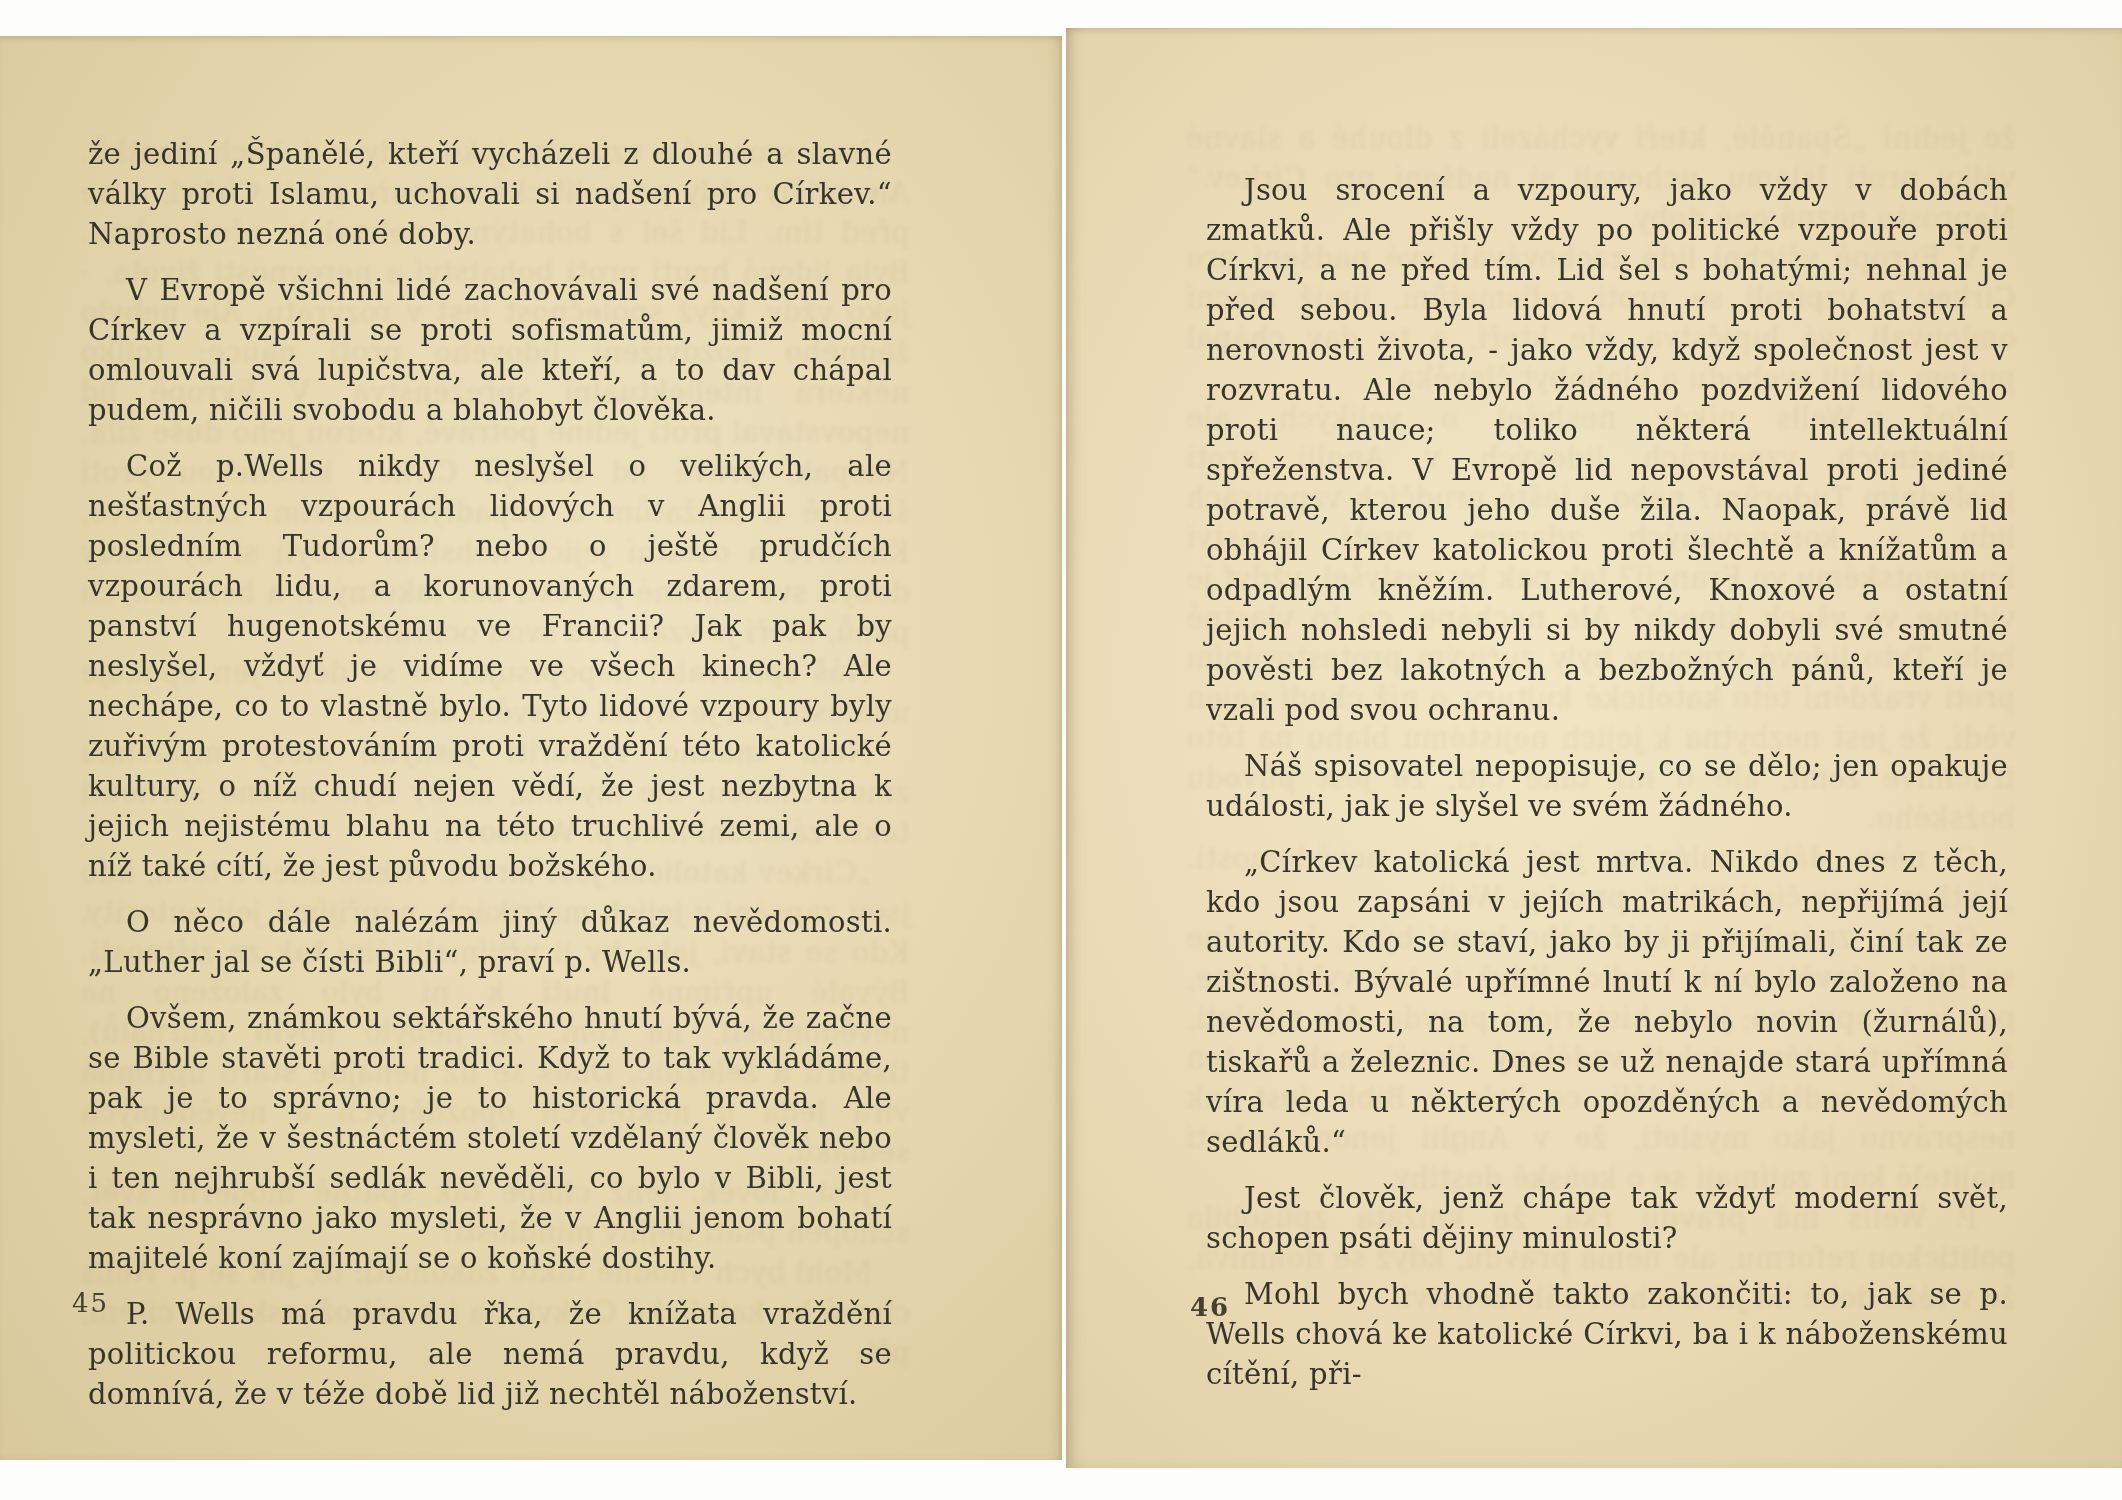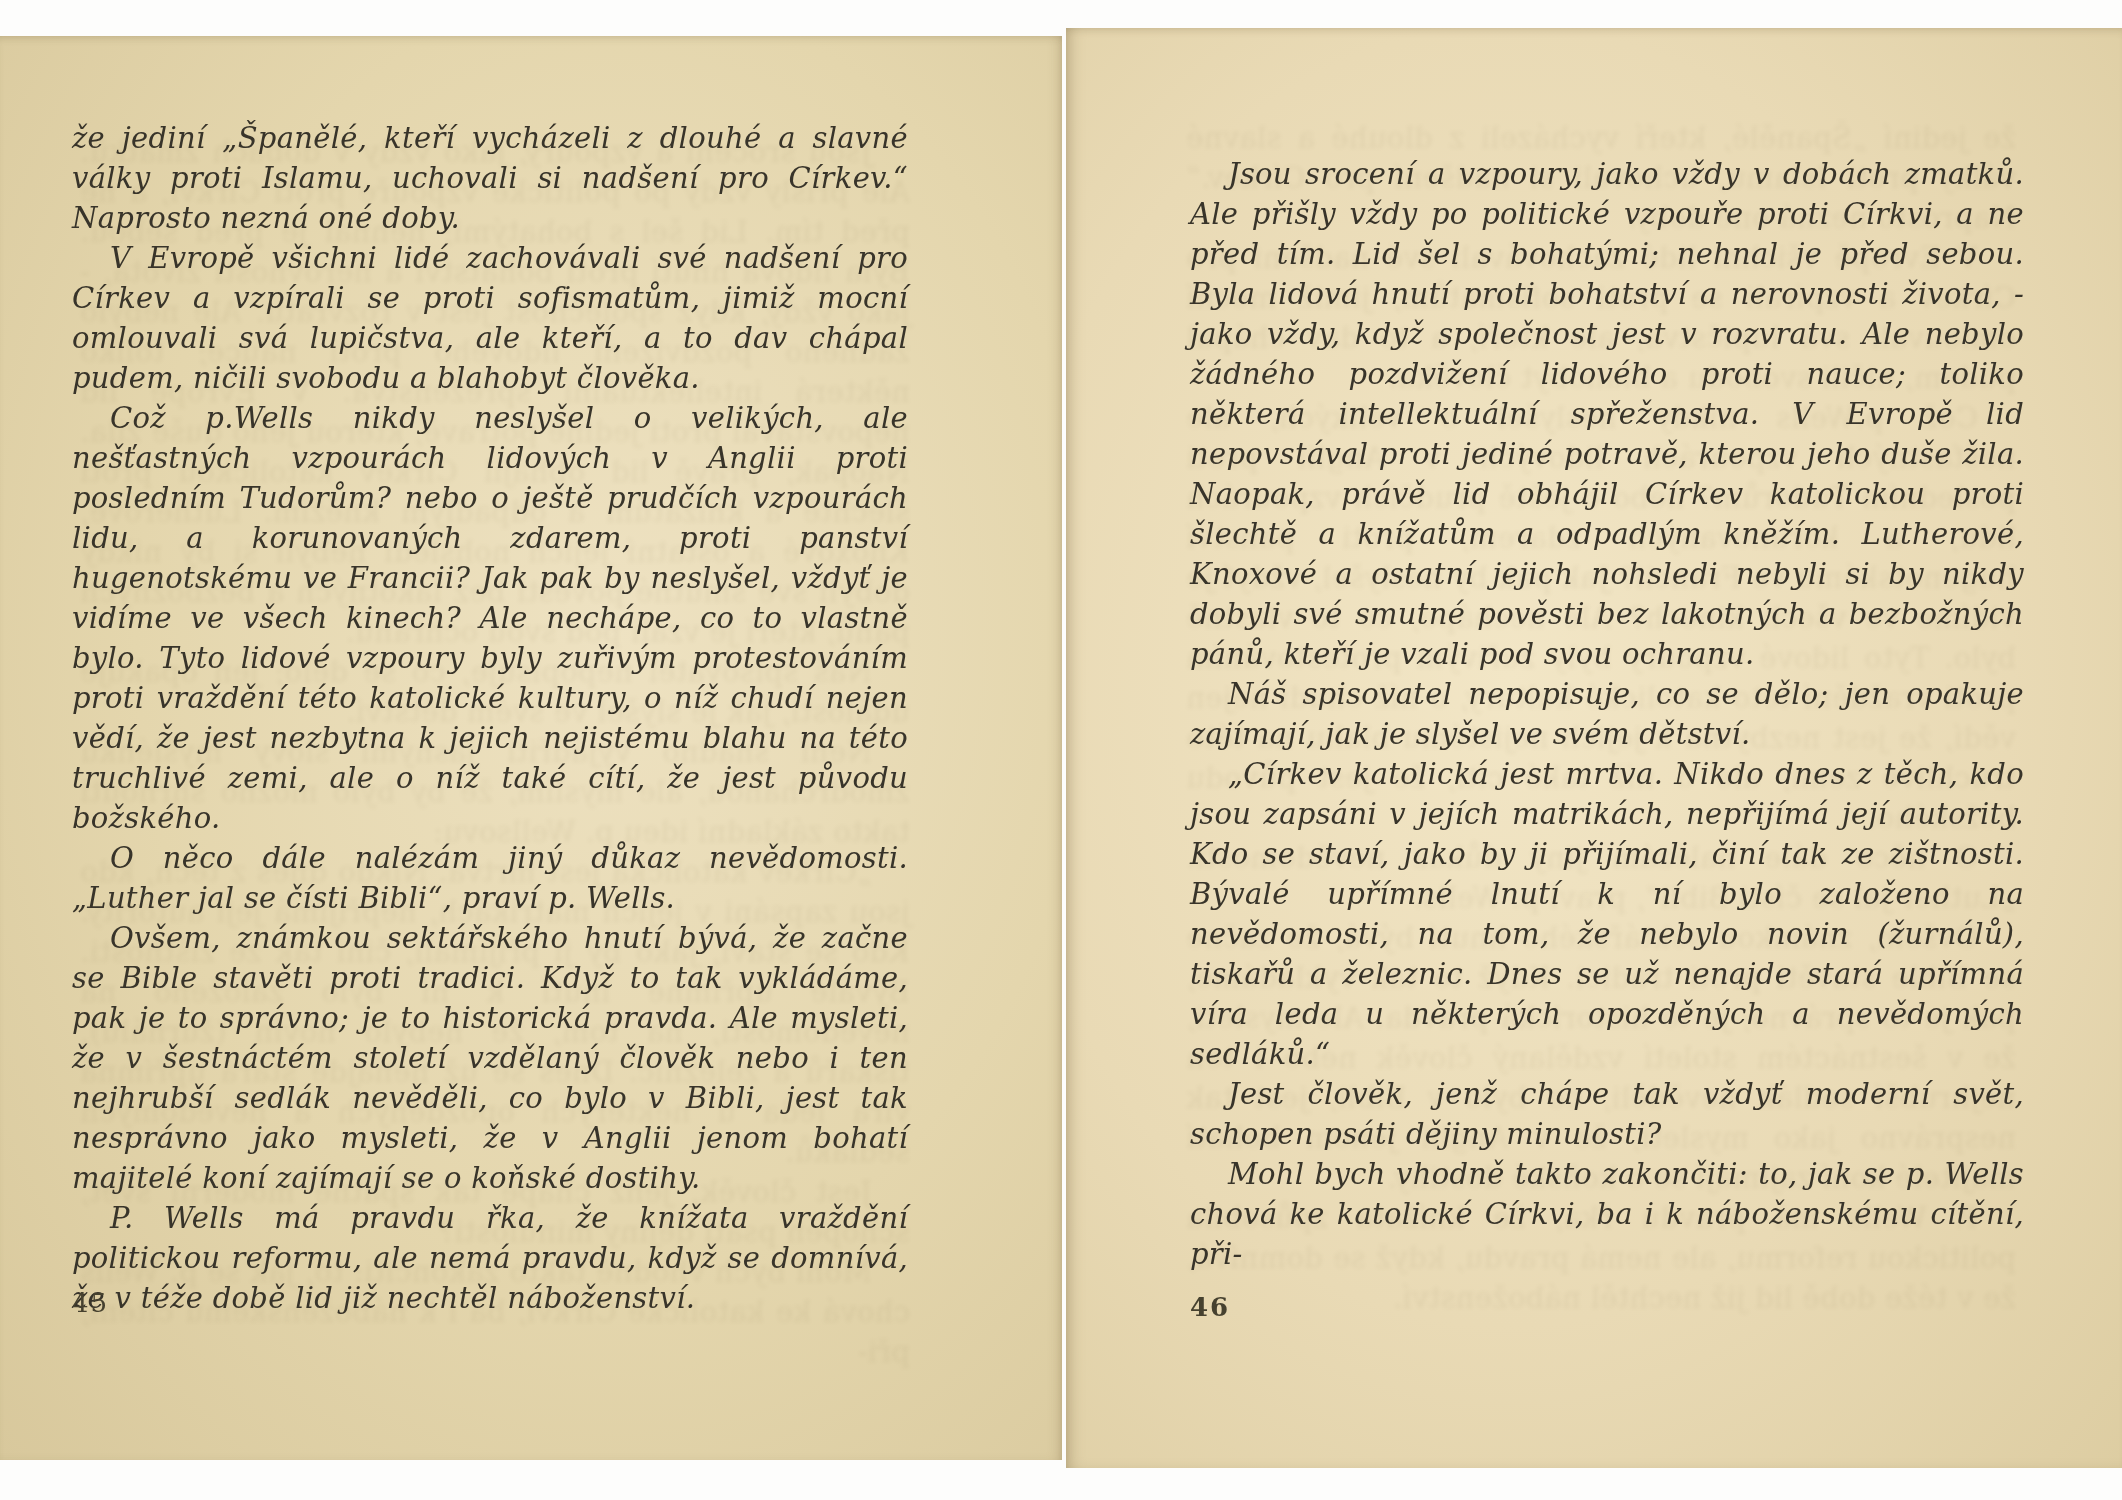--- a/index.html
+++ b/index.html
@@ -53,23 +53,22 @@
     left: 72px;
     top: 82px;
     width: 836px;
   }
   .page-right .textblock {
     left: 124px;
     top: 126px;
     width: 834px;
   }
   .textblock p {
-    margin: 0;
+    margin: 16px;
     padding: 0;
-    font-style: italic;
   }
   .textblock p.ind {
     text-indent: 38px;
   }
   .pagenum {
     position: absolute;
     font-size: 26px;
     letter-spacing: 2px;
     color: #46412f;
     text-align: left;
@@ -140,21 +139,21 @@
     <div class="ghost" aria-hidden="true">
       <p>že jediní „Španělé, kteří vycházeli z dlouhé a slavné války proti Islamu, uchovali si nadšení pro Církev.“ Naprosto nezná oné doby.</p>
       <p class="ind">V Evropě všichni lidé zachovávali své nadšení pro Církev a vzpírali se proti sofismatům, jimiž mocní omlouvali svá lupičstva, ale kteří, a to dav chápal pudem, ničili svobodu a blahobyt člověka.</p>
       <p class="ind">Což p.Wells nikdy neslyšel o velikých, ale nešťastných vzpourách lidových v Anglii proti posledním Tudorům? nebo o ještě prudčích vzpourách lidu, a korunovaných zdarem, proti panství hugenotskému ve Francii? Jak pak by neslyšel, vždyť je vidíme ve všech kinech? Ale nechápe, co to vlastně bylo. Tyto lidové vzpoury byly zuřivým protestováním proti vraždění této katolické kultury, o níž chudí nejen vědí, že jest nezbytna k jejich nejistému blahu na této truchlivé zemi, ale o níž také cítí, že jest původu božského.</p>
       <p class="ind">O něco dále nalézám jiný důkaz nevědomosti. „Luther jal se čísti Bibli“, praví p. Wells.</p>
       <p class="ind">Ovšem, známkou sektářského hnutí bývá, že začne se Bible stavěti proti tradici. Když to tak vykládáme, pak je to správno; je to historická pravda. Ale mysleti, že v šestnáctém století vzdělaný člověk nebo i ten nejhrubší sedlák nevěděli, co bylo v Bibli, jest tak nesprávno jako mysleti, že v Anglii jenom bohatí majitelé koní zajímají se o koňské dostihy.</p>
       <p class="ind">P. Wells má pravdu řka, že knížata způsobila politickou reformu, ale nemá pravdu, když se domnívá, že v téže době lid již nechtěl náboženství.</p>
     </div>
     <div class="textblock">
       <p class="ind">Jsou srocení a vzpoury, jako vždy v dobách zmatků. Ale přišly vždy po politické vzpouře proti Církvi, a ne před tím. Lid šel s bohatými; nehnal je před sebou. Byla lidová hnutí proti bohatství a nerovnosti života, - jako vždy, když společnost jest v rozvratu. Ale nebylo žádného pozdvižení lidového proti nauce; toliko některá intellektuální spřeženstva. V Evropě lid nepovstával proti jediné potravě, kterou jeho duše žila. Naopak, právě lid obhájil Církev katolickou proti šlechtě a knížatům a odpadlým kněžím. Lutherové, Knoxové a ostatní jejich nohsledi nebyli si by nikdy dobyli své smutné pověsti bez lakotných a bezbožných pánů, kteří je vzali pod svou ochranu.</p>
-      <p class="ind">Náš spisovatel nepopisuje, co se dělo; jen opakuje zajímají, jak je slyšel ve svém dětství.</p>
+      <p class="ind">Náš spisovatel nepopisuje, co se dělo; jen opakuje události, jak je slyšel ve svém žádného.</p>
       <p class="ind">„Církev katolická jest mrtva. Nikdo dnes z těch, kdo jsou zapsáni v jejích matrikách, nepřijímá její autority. Kdo se staví, jako by ji přijímali, činí tak ze zištnosti. Bývalé upřímné lnutí k ní bylo založeno na nevědomosti, na tom, že nebylo novin (žurnálů), tiskařů a železnic. Dnes se už nenajde stará upřímná víra leda u některých opozděných a nevědomých sedláků.“</p>
       <p class="ind">Jest člověk, jenž chápe tak vždyť moderní svět, schopen psáti dějiny minulosti?</p>
       <p class="ind">Mohl bych vhodně takto zakončiti: to, jak se p. Wells chová ke katolické Církvi, ba i k náboženskému cítění, při-</p>
     </div>
     <div class="pagenum">46</div>
   </section>
 
 </div>
 
 </body></html>

